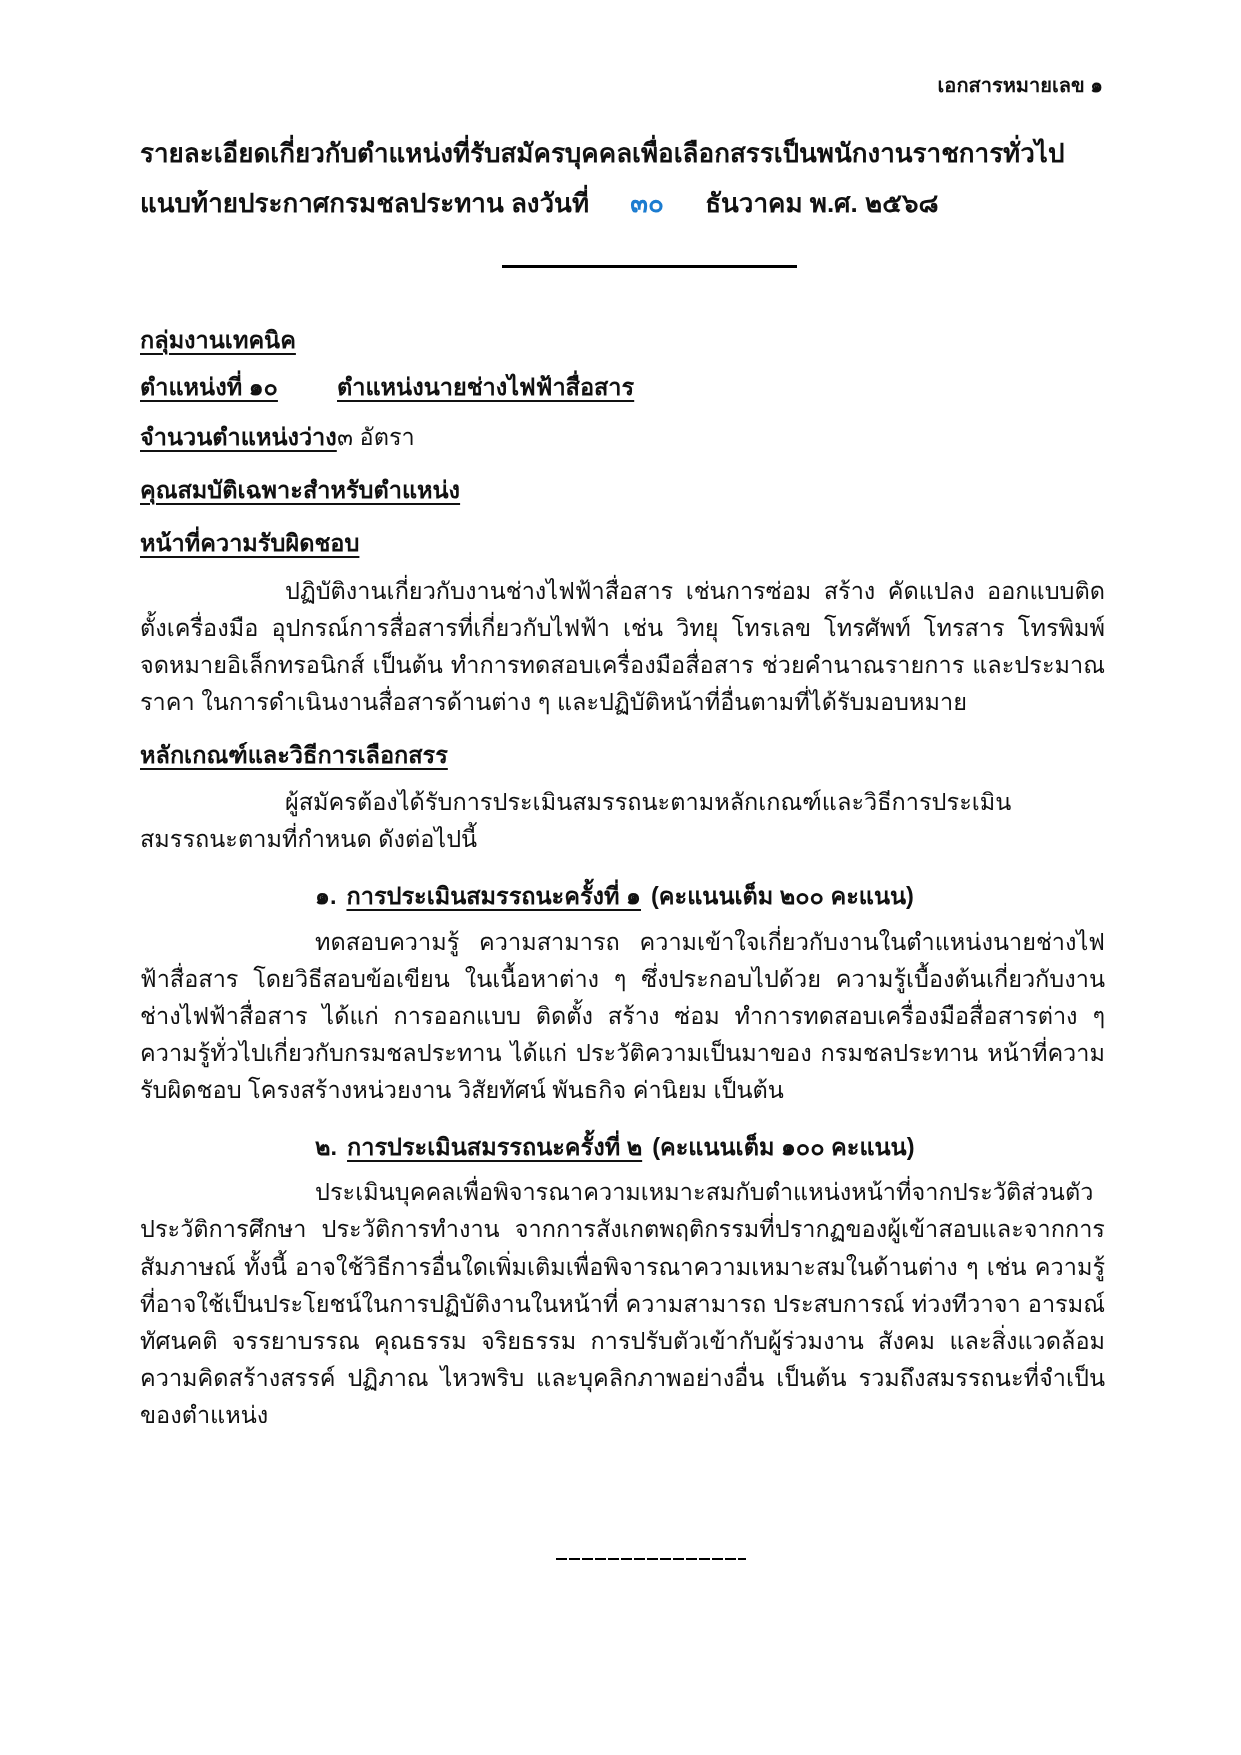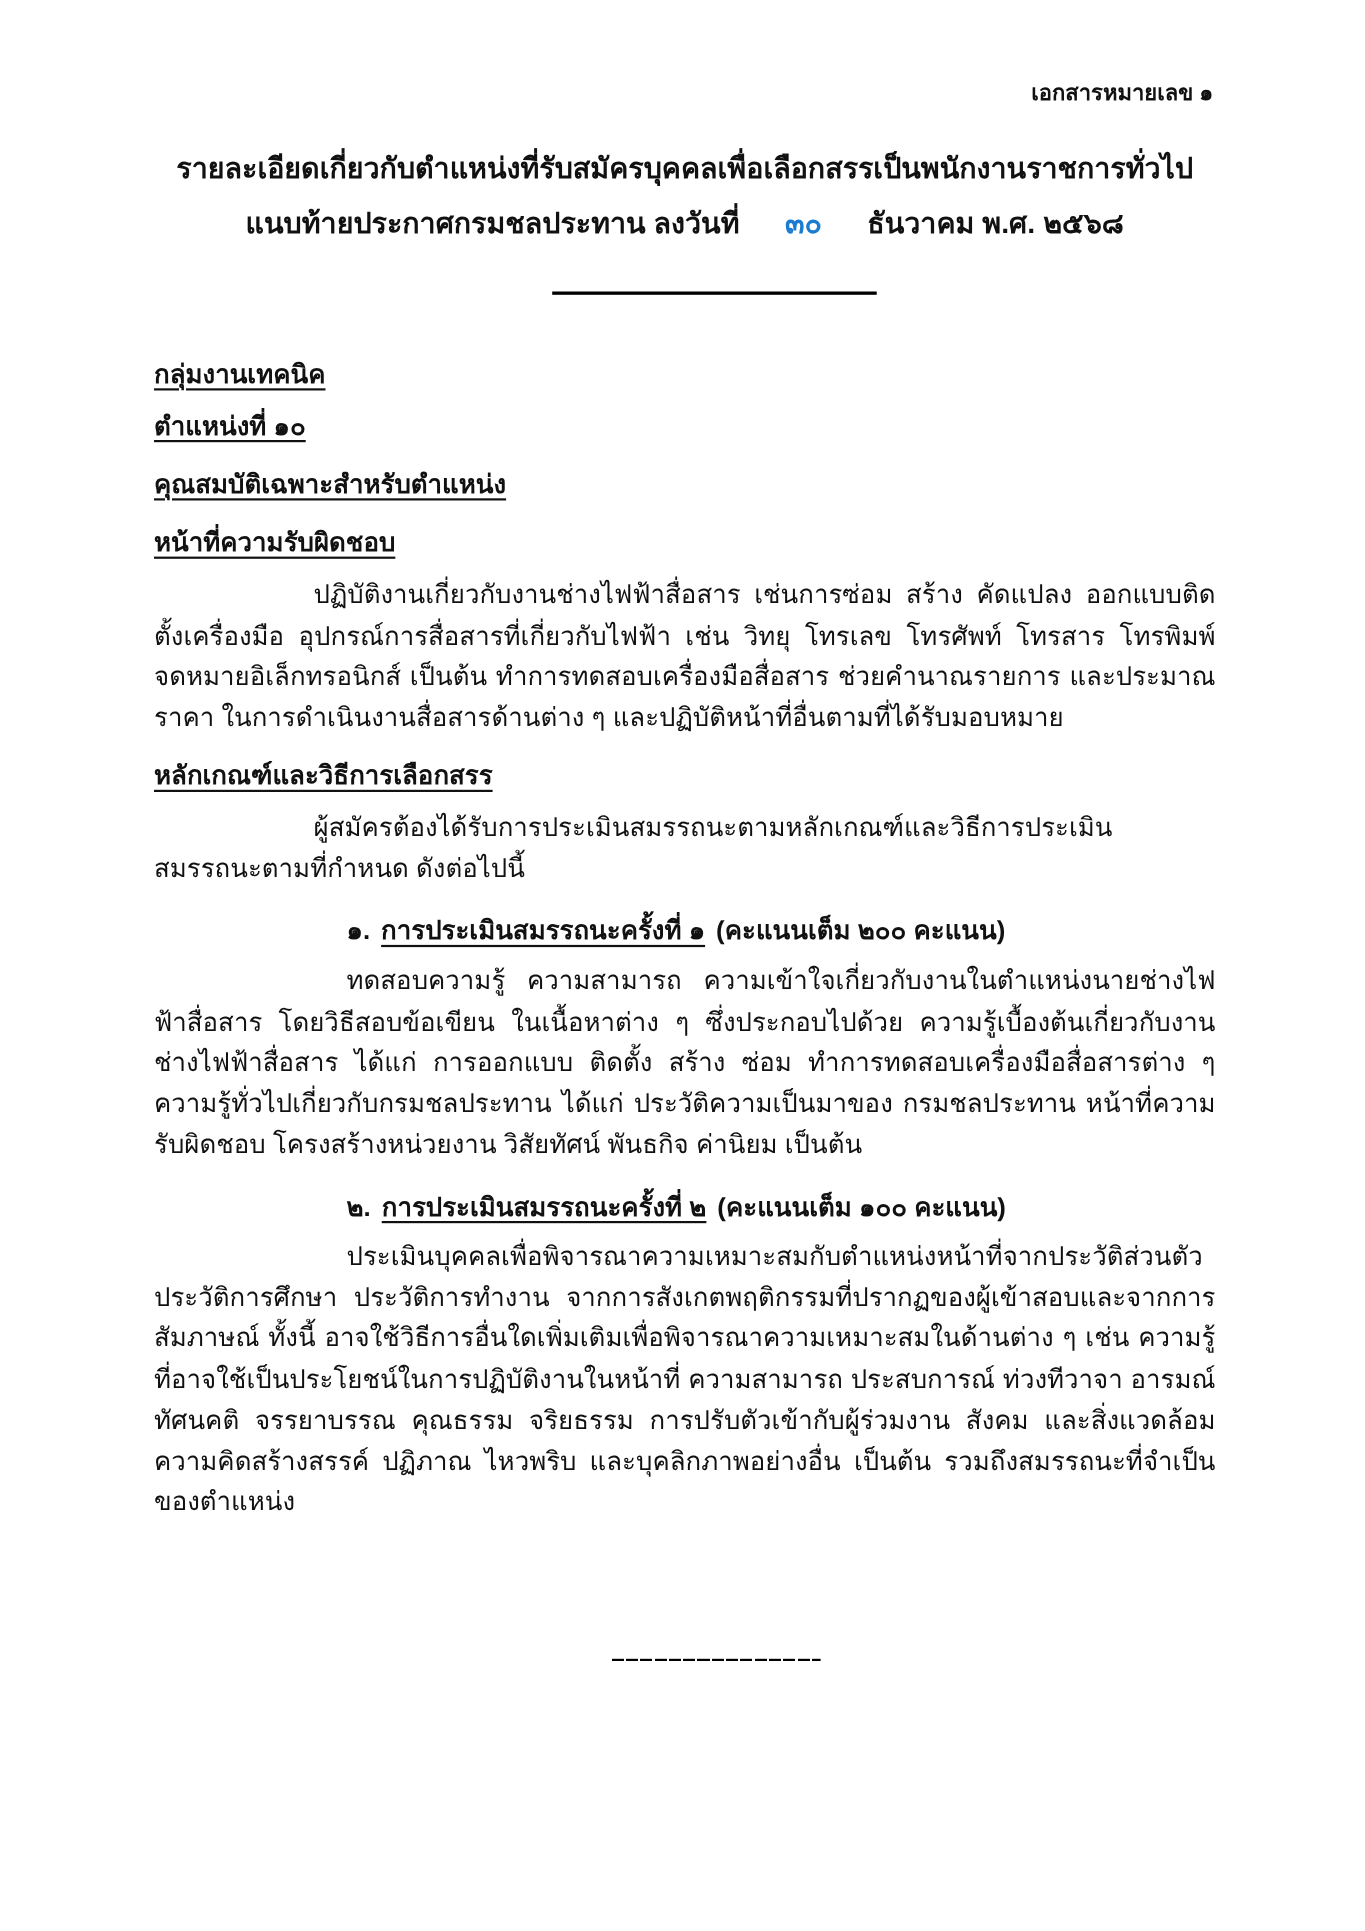--- a/index.html
+++ b/index.html
@@ -22,21 +22,20 @@
     background: #ffffff;
   }
   .doc-number {
     text-align: right;
     font-weight: bold;
     font-size: 20px;
     padding-right: 2px;
   }
   .title-block {
     margin-top: 26px;
-    text-align: center;
     font-weight: bold;
     font-size: 26px;
     line-height: 1.95;
   }
   .title-date .day {
     color: #1b7cd0;
     margin: 0 34px;
     font-family: Liberation Mono, monospace;
   }
   .title-rule {
@@ -115,23 +114,28 @@
       <span>ธันวาคม พ.ศ. ๒๕๖๘</span>
     </div>
   </div>
 
   <div class="title-rule"></div>
 
   <div class="section-heading group-heading">กลุ่มงานเทคนิค</div>
 
   <div class="kv-row">
     <span class="kv-label">ตำแหน่งที่ ๑๐</span>
+    <span class="kv-value emph">ตำแหน่งนายช่างไฟฟ้าสื่อสาร</span>
   </div>
 
 
+  <div class="kv-row">
+    <span class="kv-label">จำนวนตำแหน่งว่าง</span>
+    <span class="kv-value">๓ อัตรา</span>
+  </div>
 
   <div class="section-heading">คุณสมบัติเฉพาะสำหรับตำแหน่ง</div>
 
   <div class="section-heading">หน้าที่ความรับผิดชอบ</div>
   <p class="para">ปฏิบัติงานเกี่ยวกับงานช่างไฟฟ้าสื่อสาร เช่นการซ่อม สร้าง คัดแปลง ออกแบบติดตั้งเครื่องมือ อุปกรณ์การสื่อสารที่เกี่ยวกับไฟฟ้า เช่น วิทยุ โทรเลข โทรศัพท์ โทรสาร โทรพิมพ์ จดหมายอิเล็กทรอนิกส์ เป็นต้น ทำการทดสอบเครื่องมือสื่อสาร ช่วยคำนาณรายการ และประมาณราคา ในการดำเนินงานสื่อสารด้านต่าง ๆ และปฏิบัติหน้าที่อื่นตามที่ได้รับมอบหมาย</p>
 
   <div class="section-heading">หลักเกณฑ์และวิธีการเลือกสรร</div>
   <p class="para">ผู้สมัครต้องได้รับการประเมินสมรรถนะตามหลักเกณฑ์และวิธีการประเมินสมรรถนะตามที่กำหนด ดังต่อไปนี้</p>
 
   <div class="criteria-item-heading">

